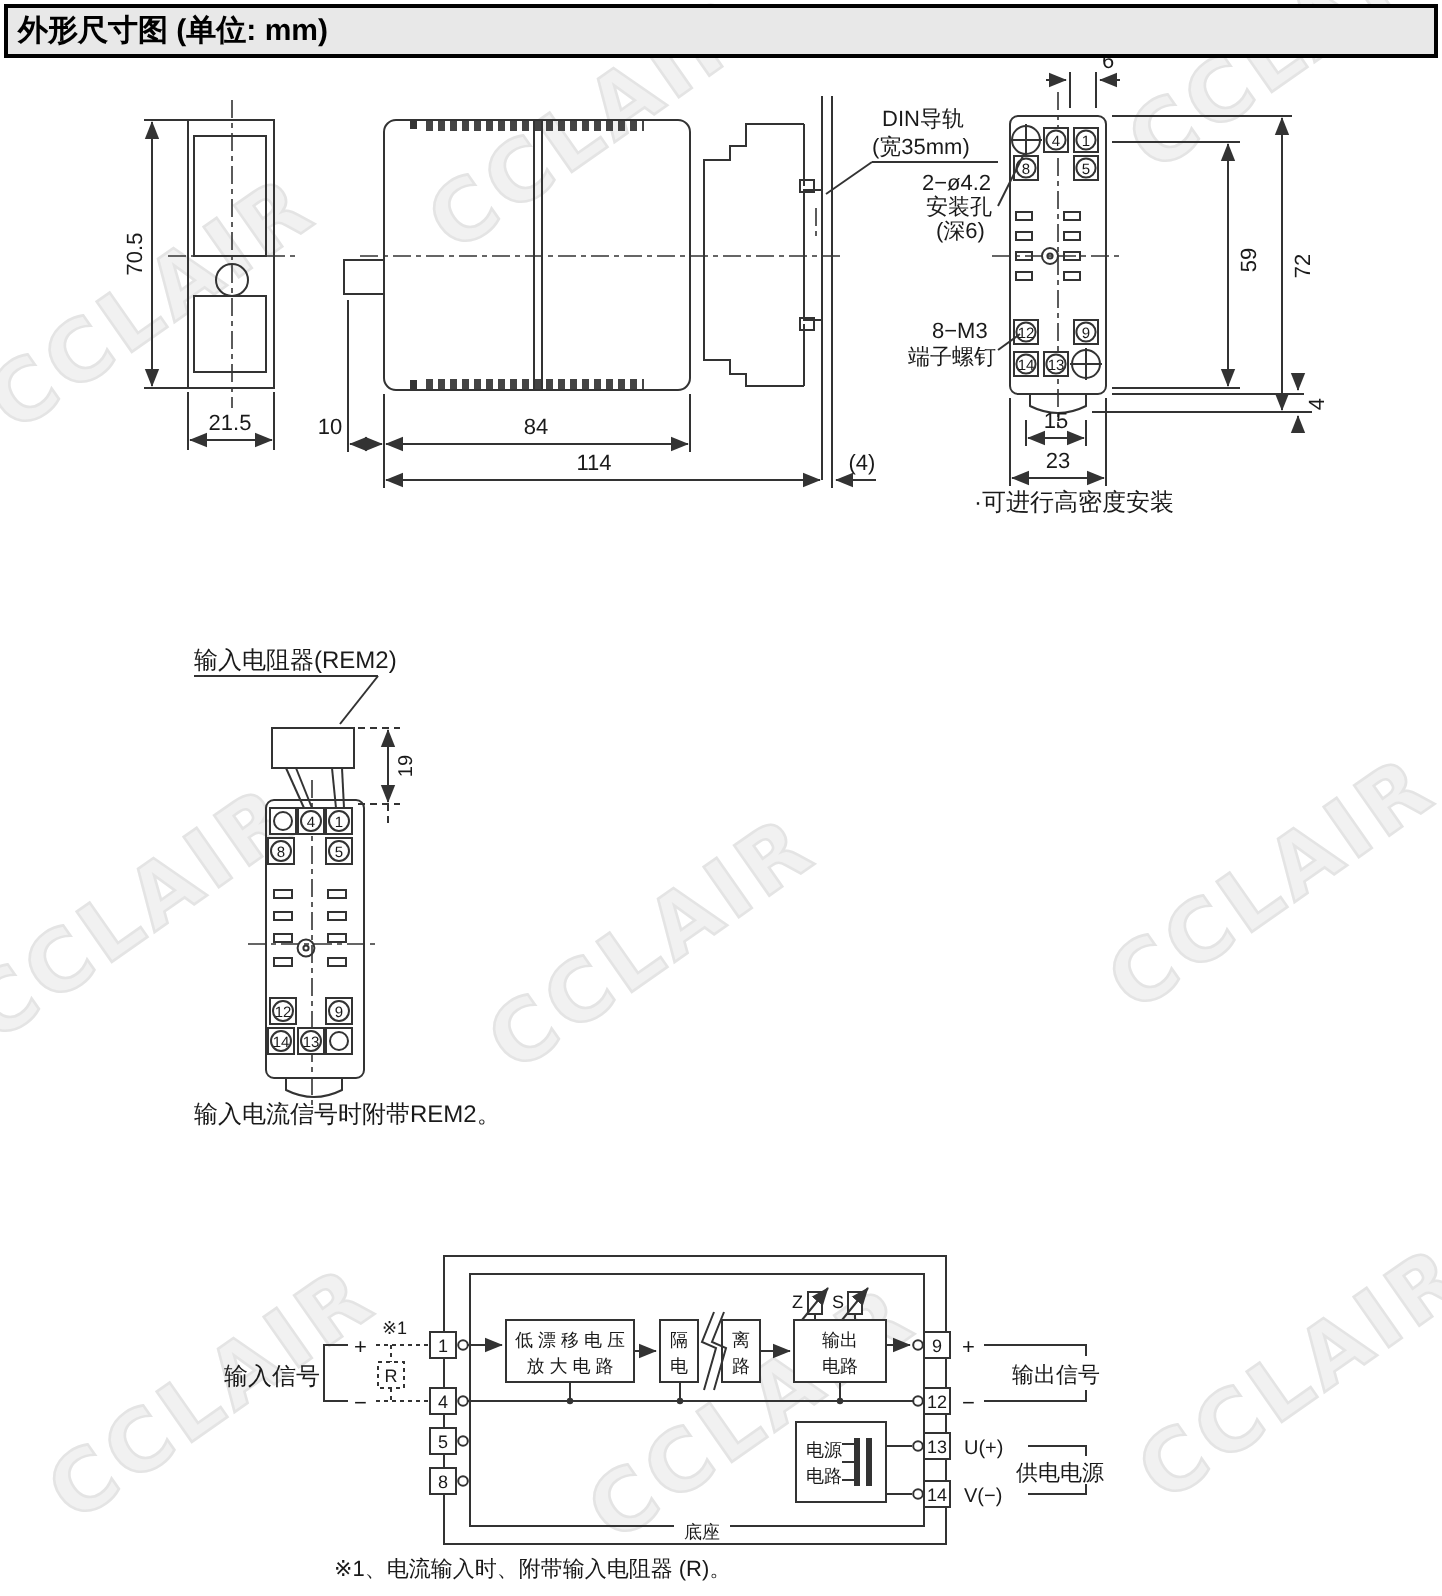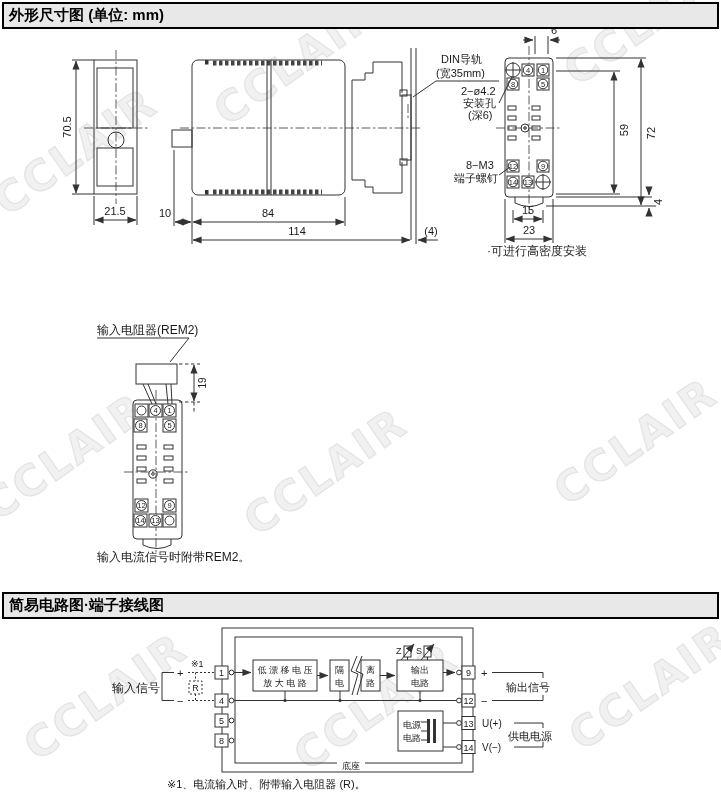--- a/index.html
+++ b/index.html
@@ -31,23 +31,20 @@
   <div class="wm" style="left:-25px;top:490px">CCLAIR</div>
   <div class="wm" style="left:235px;top:505px">CCLAIR</div>
   <div class="wm" style="left:545px;top:475px">CCLAIR</div>
   <div class="wm" style="left:15px;top:730px">CCLAIR</div>
   <div class="wm" style="left:285px;top:740px">CCLAIR</div>
   <div class="wm" style="left:560px;top:720px">CCLAIR</div>
 
   <div class="titlebar" style="top:2px">
     <span>外形尺寸图 (单位: mm)</span>
     </div>
-  <div class="titlebar" style="top:592px">
-    <span>简易电路图·端子接线图</span>
-    </div>
 
   <svg id="art" width="721" height="798" viewBox="0 0 721 798">
     <defs>
       <marker id="ar" viewBox="0 0 10 10" refX="9.5" refY="5" markerWidth="9" markerHeight="9" orient="auto-start-reverse">
         <path d="M0,1 L10,5 L0,9 z" fill="#333"></path>
       </marker>
     </defs>
 
     <g>
       <rect class="ln" x="94" y="60" width="43" height="134"></rect>

